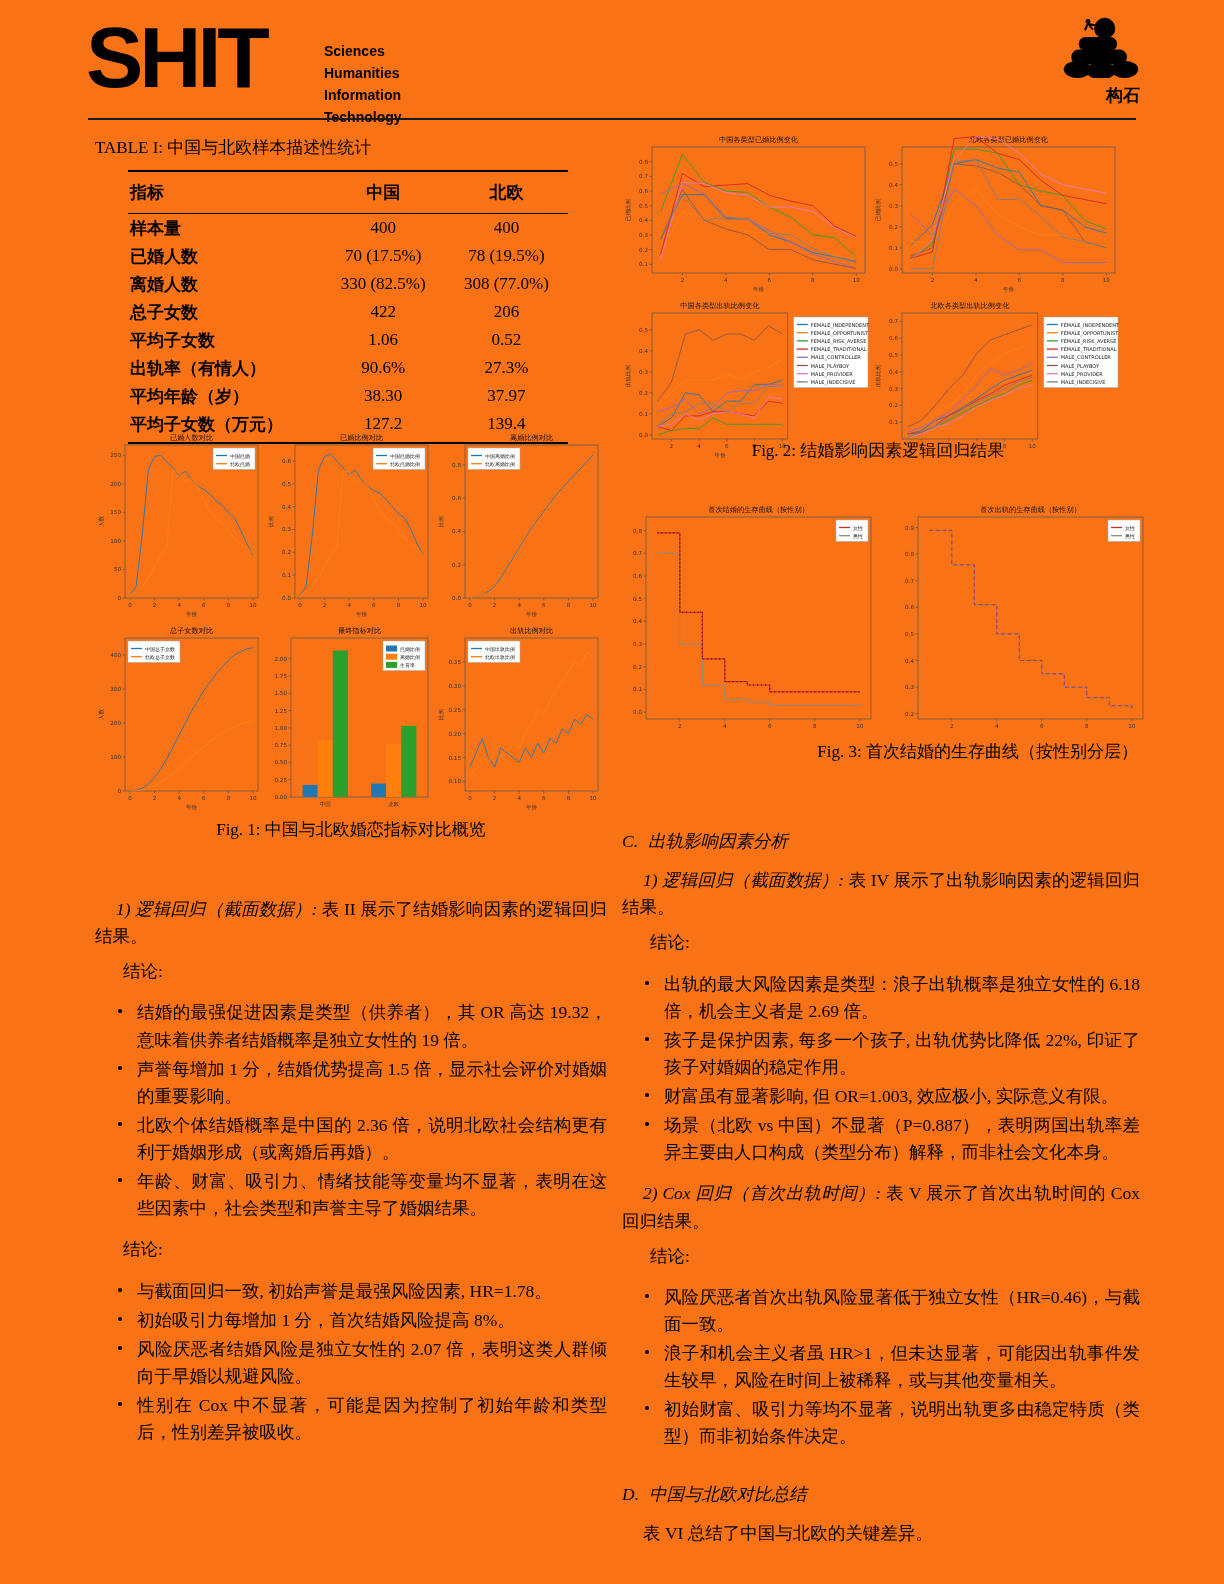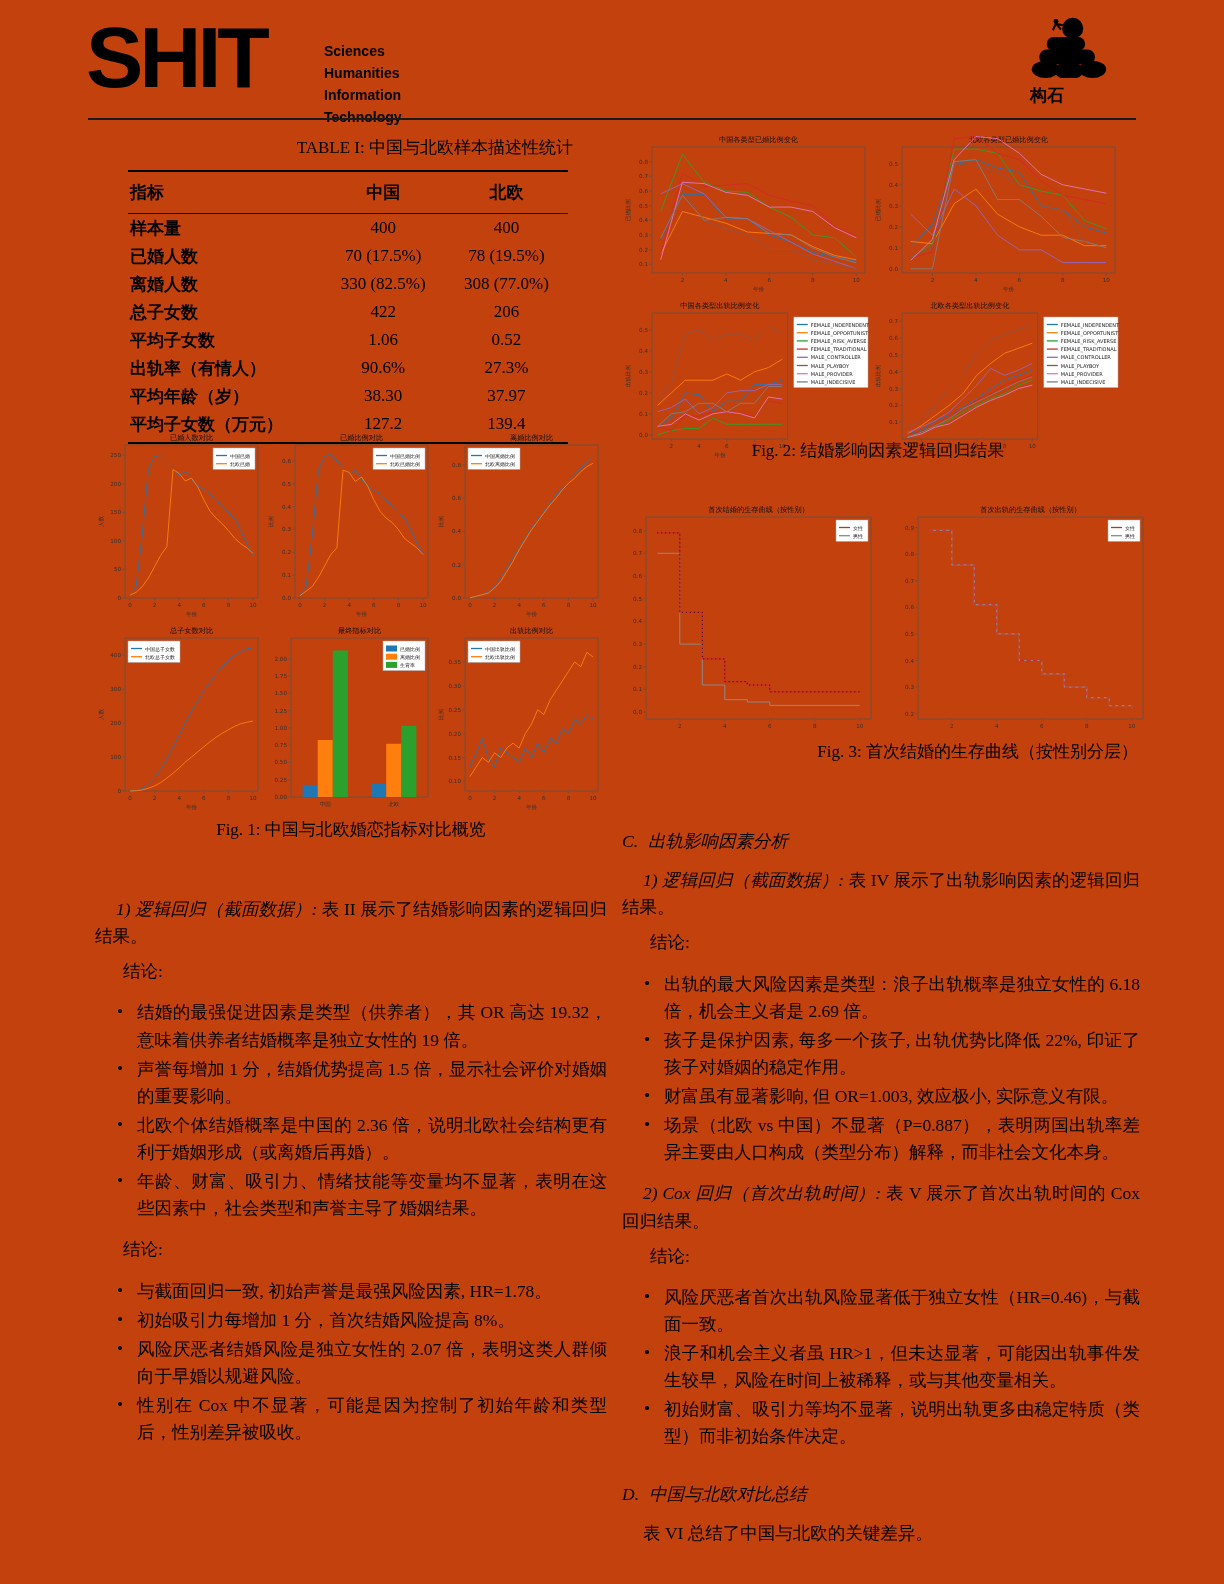--- a/index.html
+++ b/index.html
@@ -1,27 +1,27 @@
 <!DOCTYPE html>
 <html><head>
 <meta charset="utf-8">
 <style>
   html,body{margin:0;padding:0;background:#e9e9e9;}
-  .page{position:relative;width:1224px;height:1584px;margin:0 auto;background:#c2410c;
+  .page{position:relative;width:1224px;height:1584px;margin:0 auto;background:#f97316;
         font-family:"Liberation Serif",serif;color:#000;overflow:hidden;}
   
   .logo-shit{position:absolute;left:86px;top:14px;font-family:"Liberation Sans",sans-serif;
              font-weight:900;font-size:86px;letter-spacing:-4px;line-height:1;}
   .logo-tagline{position:absolute;left:324px;top:40px;font-family:"Liberation Sans",sans-serif;
                 font-weight:700;font-size:14px;line-height:22px;}
-  .brand{position:absolute;left:1030px;top:16px;width:110px;text-align:left;}
+  .brand{position:absolute;left:1030px;top:16px;width:110px;text-align:right;}
   .brand-text{font-family:"Liberation Sans",sans-serif;font-weight:700;font-size:17px;margin-top:2px;}
   .header-rule{position:absolute;left:88px;top:118px;width:1048px;border-top:2px solid #1a1a1a;}
   
-  .tbl-caption{position:absolute;left:95px;top:136px;width:478px;text-align:right;font-size:17px;}
+  .tbl-caption{position:absolute;left:95px;top:136px;width:478px;text-align:left;font-size:17px;}
   .tbl-wrap{position:absolute;left:128px;top:170px;width:440px;}
   table.desc{border-collapse:collapse;width:100%;font-size:17px;}
   table.desc thead th{border-top:2px solid #000;border-bottom:1.4px solid #000;
                       font-weight:700;padding:9px 2px;}
   table.desc th:first-child,table.desc td:first-child{text-align:left;width:44%;font-weight:600;}
   table.desc th,table.desc td{text-align:center;padding:2.5px 2px;}
   table.desc tbody tr:last-child td{border-bottom:2px solid #000;padding-bottom:6px;}
   
   .figgrid{position:absolute;display:grid;}
   #fig1-grid{left:95px;top:430px;grid-template-columns:repeat(3,170px);}

